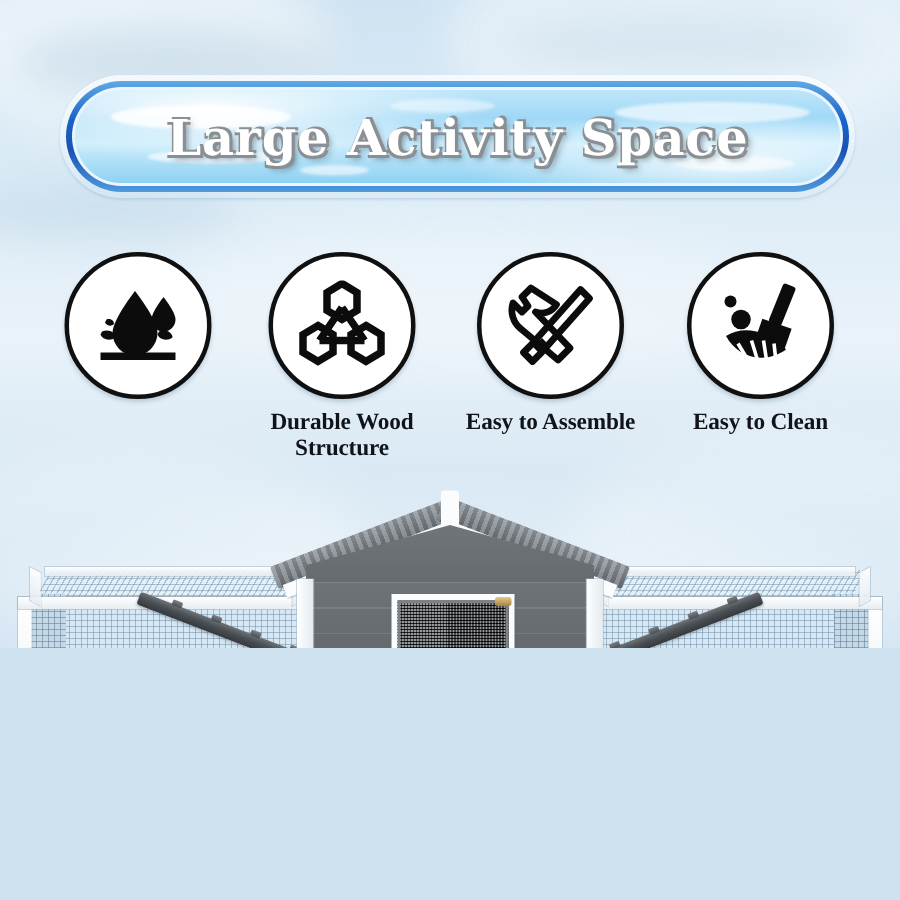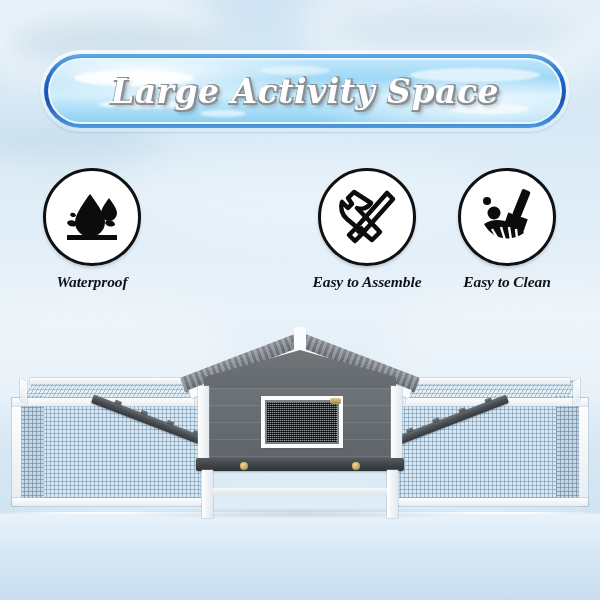--- a/index.html
+++ b/index.html
@@ -1,21 +1,21 @@
 <!DOCTYPE html>
 <html><head>
 <meta charset="utf-8">
 <style>
   html,body{margin:0;padding:0;}
   body{
     width:600px;height:600px;overflow:hidden;
     font-family:"Liberation Serif", serif;
     background:#cfe2f0;
   }
-  #stage{position:relative;width:600px;height:600px;overflow:hidden;font-style:italic;}
+  #stage{position:relative;width:600px;height:432px;overflow:hidden;}
 
   
   .sky{position:absolute;inset:0;
     background:
       radial-gradient(120% 60% at 50% 105%, rgba(255,255,255,.95) 0%, rgba(255,255,255,0) 55%),
       linear-gradient(180deg,#cfe3f2 0%,#d9eaf6 22%,#e9f2f9 52%,#dbeaf5 70%,#cfe3f1 86%,#c9dff0 100%);
   }
   .cloud{position:absolute;border-radius:50%;filter:blur(16px);background:rgba(255,255,255,.55);}
   .wisp{position:absolute;border-radius:50%;filter:blur(13px);background:rgba(150,185,210,.30);}
   .horizon{position:absolute;left:0;right:0;top:512px;height:2px;
@@ -167,23 +167,35 @@
       <div class="circle">
         <svg width="60" height="58" viewBox="0 0 60 58" aria-hidden="true">
           <path d="M28 6 C28 6 13 25 13 34 a15 15 0 0 0 30 0 C43 25 28 6 28 6 Z" fill="#0c0c0c"></path>
           <path d="M47 10 C47 10 39 20 39 25 a8 8 0 0 0 16 0 C55 20 47 10 47 10 Z" fill="#0c0c0c"></path>
           <path d="M9 25 c3 -1 5 1 5 3 c-2 2 -5 1 -6 -1 Z" fill="#0c0c0c"></path>
           <path d="M6 33 c5 -2 9 1 9 4 c-4 3 -9 1 -10 -2 Z" fill="#0c0c0c"></path>
           <path d="M44 33 c5 -2 9 1 9 4 c-4 3 -9 1 -10 -2 Z" fill="#0c0c0c"></path>
           <rect x="5" y="47" width="50" height="5" fill="#0c0c0c"></rect>
         </svg>
       </div>
-      <div class="feat-label">Waterproof</div>
-    </div>
-
+    </div>
+
+    <div class="feat f2">
+      <div class="circle">
+        <svg width="62" height="60" viewBox="0 0 62 60" aria-hidden="true">
+          <g fill="none" stroke="#0c0c0c" stroke-width="5">
+            <path d="M31 18 L16 40 M31 18 L46 40 M16 40 L46 40"></path>
+            <polygon points="31,2 41,8 41,20 31,26 21,20 21,8"></polygon>
+            <polygon points="15,30 25,36 25,48 15,54 5,48 5,36"></polygon>
+            <polygon points="47,30 57,36 57,48 47,54 37,48 37,36"></polygon>
+          </g>
+        </svg>
+      </div>
+      <div class="feat-label">Durable Wood Structure</div>
+    </div>
 
     <div class="feat f4">
       <div class="circle">
         <svg width="62" height="60" viewBox="0 0 62 60" aria-hidden="true">
           <g fill="#0c0c0c">
             <circle cx="11" cy="14" r="4"></circle>
             <circle cx="18" cy="26" r="6.5"></circle>
             <rect x="41" y="2" width="9" height="28" rx="2" transform="rotate(22 45 16)"></rect>
             <path d="M33 25 L52 33 L46 47 L27 39 Z" transform="rotate(-4 40 36)"></path>
             <path d="M8 37 C20 29 38 34 48 46 C34 56 16 52 8 37 Z"></path>

